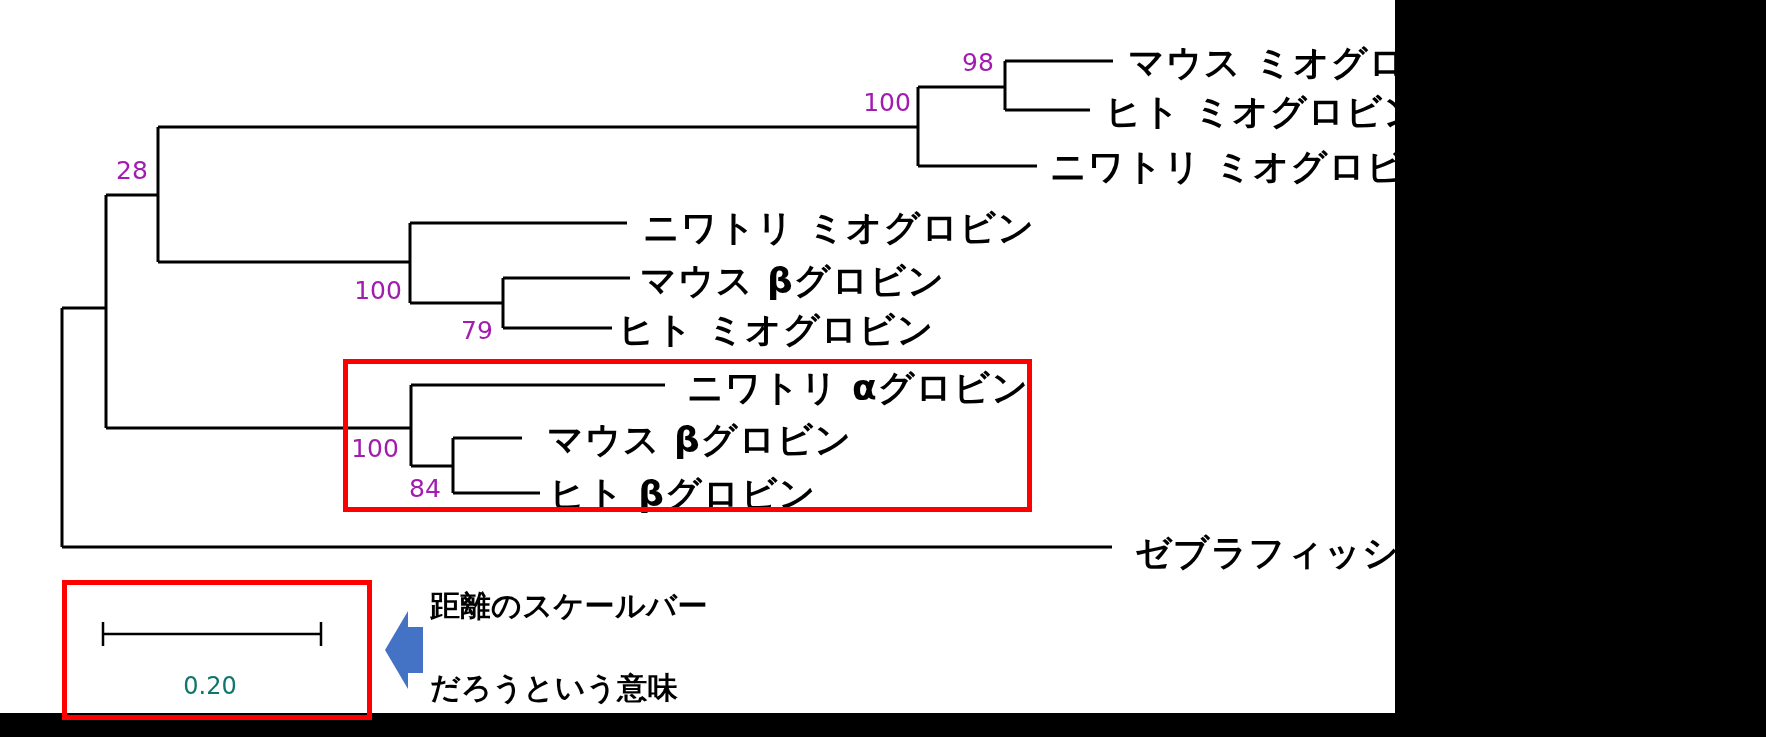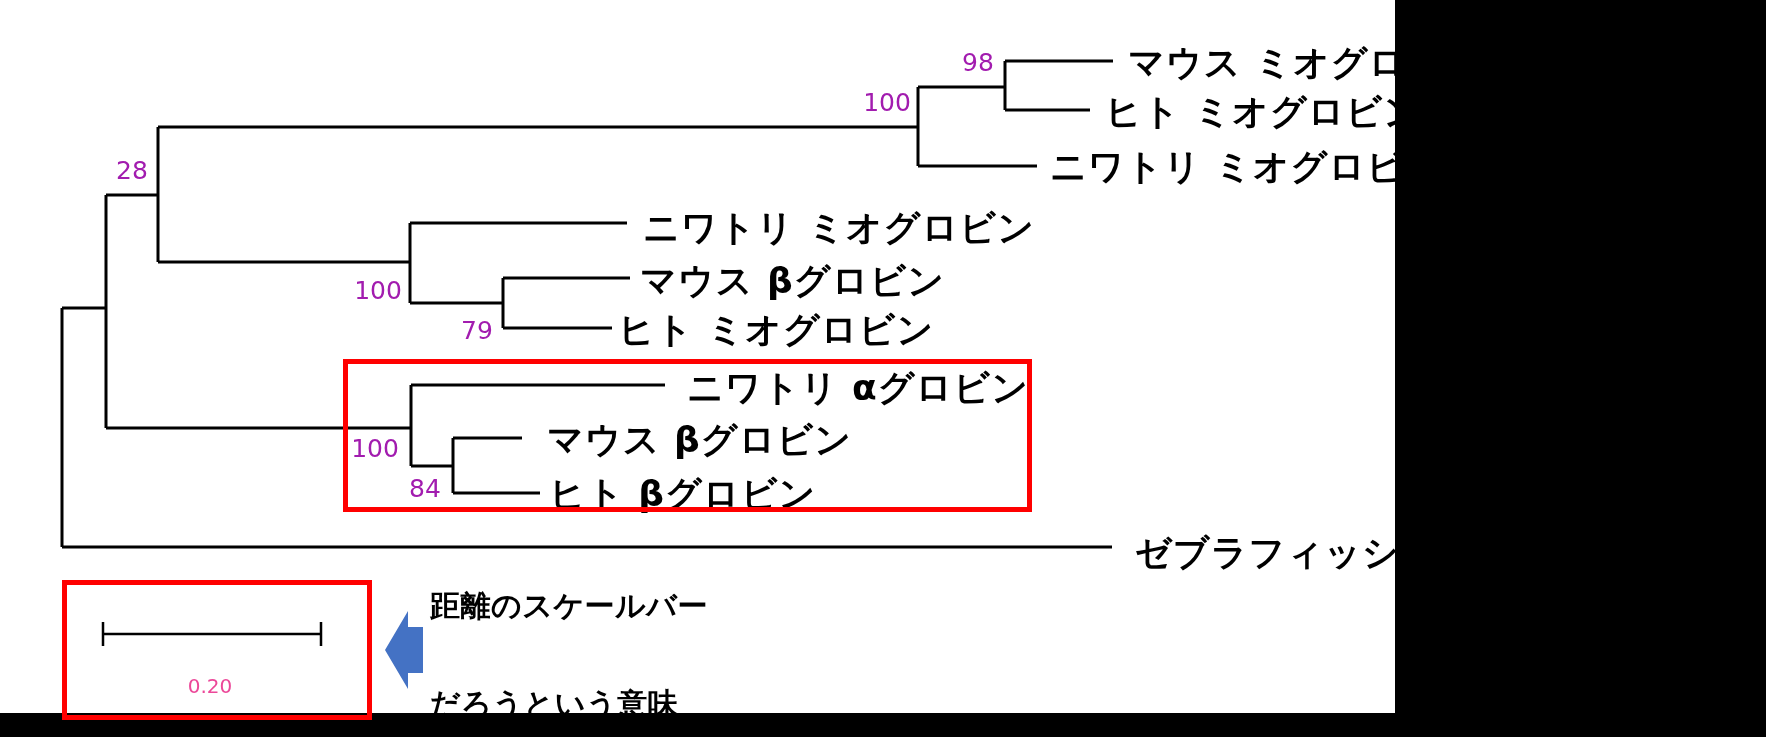--- a/index.html
+++ b/index.html
@@ -28,22 +28,22 @@
     position: absolute;
     transform: translate(-50%, -50%);
     font-size: 25px;
     font-weight: normal;
     color: #a21caf;
     white-space: nowrap;
   }
   .scale-value {
     position: absolute;
     transform: translate(-50%, -50%);
-    font-size: 20px;
-    color: #ec4899;
+    font-size: 24px;
+    color: #0f766e;
   }
   .annotation-line {
     position: absolute;
     transform: translateY(-50%);
     font-size: 30px;
     font-weight: bold;
     color: #000;
     white-space: nowrap;
     letter-spacing: 0.5px;
   }
@@ -115,21 +115,21 @@
   <div class="bootstrap" style="left:887px; top:102px">100</div>
   <div class="bootstrap" style="left:132px; top:170px">28</div>
   <div class="bootstrap" style="left:378px; top:290px">100</div>
   <div class="bootstrap" style="left:477px; top:330px">79</div>
   <div class="bootstrap" style="left:375px; top:448px">100</div>
   <div class="bootstrap" style="left:425px; top:488px">84</div>
 
   <div class="scale-value" style="left:210px; top:686px">0.20</div>
 
   <div class="annotation-line" style="left:430px; top:606px">距離のスケールバー</div>
-  <div class="annotation-line" style="left:430px; top:704px">だろうという意味</div>
+  <div class="annotation-line" style="left:430px; top:688px">だろうという意味</div>
 
   <div class="black-overlay" style="left:1395px; top:0; width:371px; height:737px"></div>
   <div class="black-overlay" style="left:0; top:713px; width:1766px; height:24px"></div>
 
   <div class="red-box" style="left:343px; top:359px; width:689px; height:153px"></div>
   <div class="red-box" style="left:62px; top:580px; width:310px; height:140px"></div>
 
 </div>
 
 </body></html>

